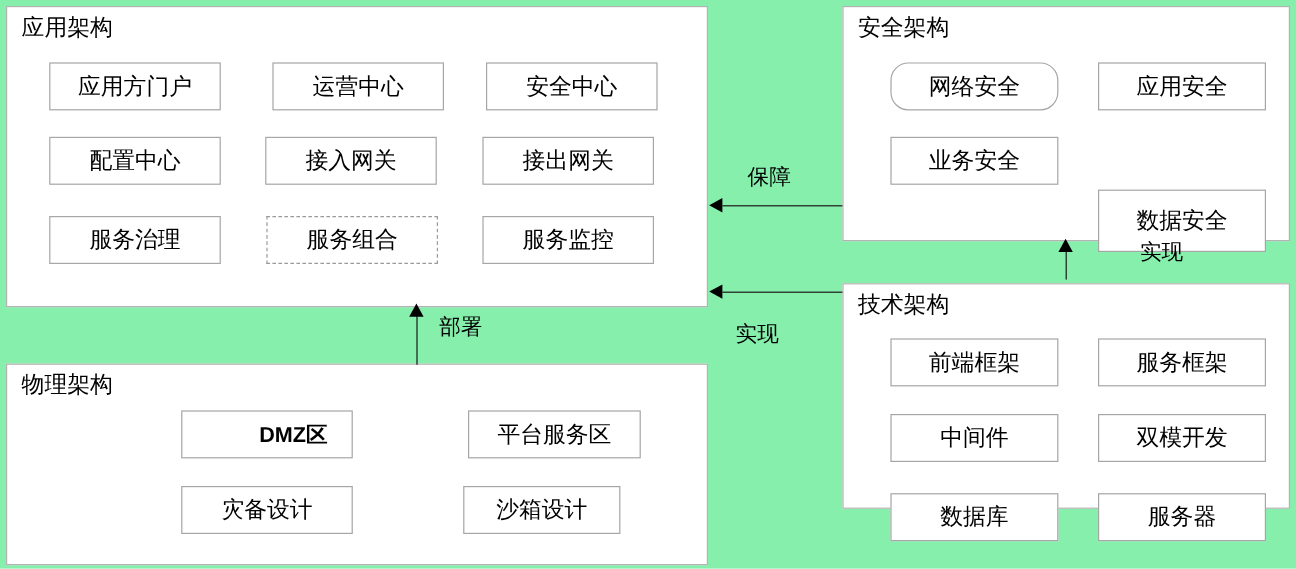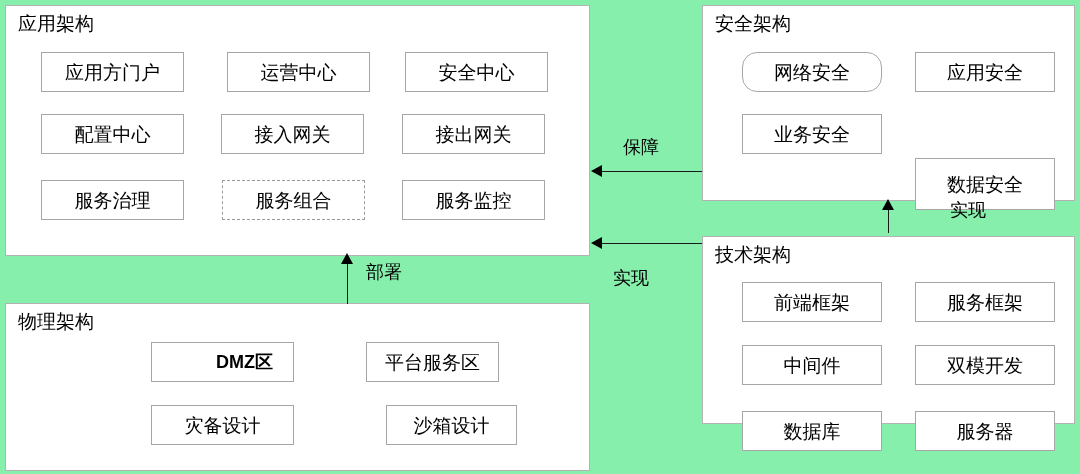--- a/index.html
+++ b/index.html
@@ -139,21 +139,21 @@
     <div class="node" style="left:212px; top:108px; width:140px; height:40px;">双模开发</div>
 
     <div class="node" style="left:39px; top:174px; width:140px; height:40px;">数据库</div>
     <div class="node" style="left:212px; top:174px; width:140px; height:40px;">服务器</div>
   </div>
 
   <div class="region" style="left:5px; top:303px; width:585px; height:168px;">
     <div class="region-title">物理架构</div>
 
     <div class="node bold" style="left:145px; top:38px; width:143px; height:40px;">DMZ区</div>
-    <div class="node" style="left:360px; top:38px; width:133px; height:40px;">平台服务区</div>
+    <div class="node" style="left:384px; top:38px; width:144px; height:40px;">平台服务区</div>
 
     <div class="node" style="left:145px; top:101px; width:143px; height:40px;">灾备设计</div>
     <div class="node" style="left:380px; top:101px; width:131px; height:40px;">沙箱设计</div>
   </div>
 
   <div class="conn-h" style="left:602px; top:171px; width:100px;"></div>
   <div class="arrow-left" style="left:591px; top:165px;"></div>
   <div class="conn-label" style="left:623px; top:137px;text-align:right;">保障</div>
 
   <div class="conn-h" style="left:602px; top:243px; width:100px;"></div>

